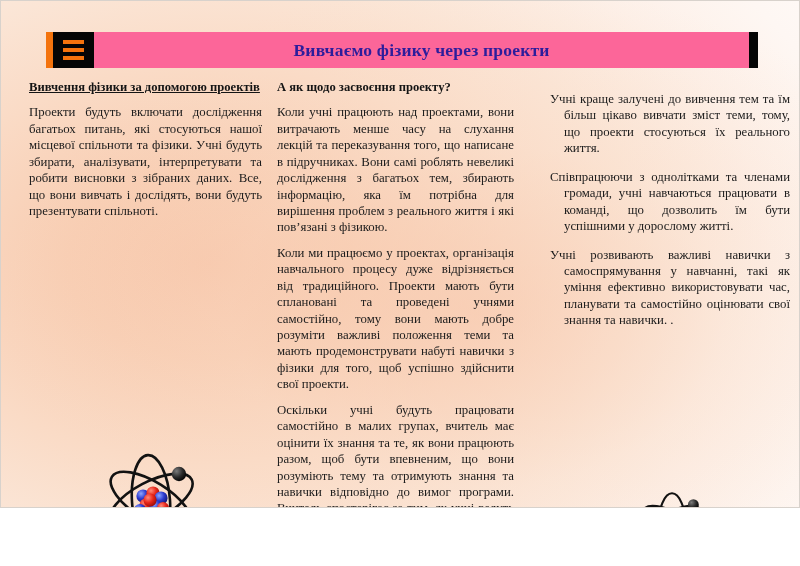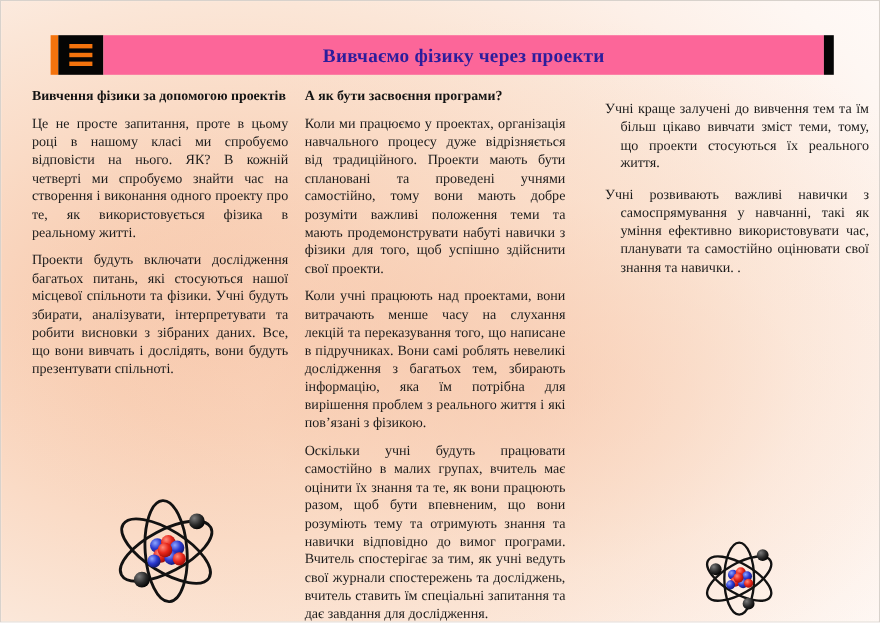--- a/index.html
+++ b/index.html
@@ -11,21 +11,21 @@
     width: 800px;
     height: 566px;
     overflow: hidden;
     font-family: "Liberation Serif", "DejaVu Serif", serif;
     background: #ffffff;
   }
 
   #page {
     position: relative;
     width: 800px;
-    height: 566px;
+    height: 508px;
     box-sizing: border-box;
     border: 1px solid #d8d2cc;
     background-color: #fdf8f5;
     overflow: hidden;
   }
 
   
   #bg-wash {
     position: absolute;
     inset: 0;
@@ -115,21 +115,21 @@
 
   .col-heading {
     font-weight: bold;
     font-size: 12.6px;
     line-height: 1.30;
     text-align: justify;
     text-align-last: left;
     margin: 0 0 9px 0;
     color: #141414;
   }
-  #col-left .col-heading { text-align: justify; }
+  #col-left .col-heading { text-align: justify; text-decoration: underline; }
 
   .para {
     font-size: 12.8px;
     line-height: 1.285;
     text-align: justify;
     margin: 0 0 9px 0;
     hyphens: none;
   }
   .para:last-child { margin-bottom: 0; }
 
@@ -168,34 +168,34 @@
       <span class="menu-bar"></span>
     </div>
     <div class="banner-pink">
       <div class="banner-title">Вивчаємо фізику через проекти</div>
     </div>
     <div class="banner-black-edge"></div>
   </div>
 
   <div class="col" id="col-left">
     <div class="col-heading">Вивчення фізики за допомогою проектів</div>
-    <p class="para">Це не просте запитання, проте в цьому році в нашому класі ми спробуємо відповісти на нього. ЯК? В кожній четверті ми спробуємо знайти час на створення і виконання одного проекту про те, як використовується фізика в реальному житті.</p>
     <p class="para">Проекти будуть включати дослідження багатьох питань, які стосуються нашої місцевої спільноти та фізики. Учні будуть збирати, аналізувати, інтерпретувати та робити висновки з зібраних даних.  Все, що вони вивчать і дослідять, вони будуть презентувати спільноті.</p>
   </div>
 
   <div class="col" id="col-mid">
-    <div class="col-heading">А як бути засвоєння програми?</div>
+    <div class="col-heading">А як щодо засвоєння проекту?</div>
+    <p class="para">Коли учні працюють над проектами, вони витрачають менше часу на слухання лекцій та переказування того, що написане в підручниках. Вони самі роблять невеликі дослідження з багатьох тем, збирають інформацію, яка їм потрібна для вирішення проблем з реального життя і  які пов’язані з фізикою.</p>
     <p class="para">Коли ми працюємо у проектах, організація навчального процесу дуже відрізняється від традиційного.  Проекти мають бути сплановані та проведені учнями самостійно, тому вони мають добре розуміти важливі положення теми та мають продемонструвати набуті навички з фізики для того, щоб успішно здійснити свої проекти.</p>
-    <p class="para">Коли учні працюють над проектами, вони витрачають менше часу на слухання лекцій та переказування того, що написане в підручниках. Вони самі роблять невеликі дослідження з багатьох тем, збирають інформацію, яка їм потрібна для вирішення проблем з реального життя і  які пов’язані з фізикою.</p>
     <p class="para">Оскільки учні будуть працювати самостійно в малих групах, вчитель має оцінити їх знання та те, як вони працюють разом, щоб бути впевненим, що вони розуміють тему та отримують знання та навички відповідно до вимог програми. Вчитель спостерігає за тим, як учні ведуть свої журнали спостережень та досліджень, вчитель ставить їм спеціальні запитання та дає завдання для дослідження.</p>
 
   </div>
 
   <div class="col" id="col-right">
     <p class="hang">Учні краще залучені до вивчення тем та їм більш цікаво вивчати зміст теми, тому, що проекти стосуються їх реального життя.</p>
+    <p class="hang">Співпрацюючи з однолітками та членами громади, учні навчаються  працювати в команді, що дозволить їм бути успішними у дорослому житті.</p>
     <p class="hang">Учні розвивають важливі навички з самоспрямування у навчанні, такі як уміння ефективно використовувати час, планувати та самостійно оцінювати свої знання та навички. .</p>
   </div>
 
   <svg class="atom" id="atom-left" width="108" height="104" viewBox="0 0 108 104">
     <defs>
       <radialGradient id="nucRed" cx="35%" cy="32%" r="70%">
         <stop offset="0%" stop-color="#ff8a7a"></stop>
         <stop offset="55%" stop-color="#e8271b"></stop>
         <stop offset="100%" stop-color="#a00d08"></stop>
       </radialGradient>

